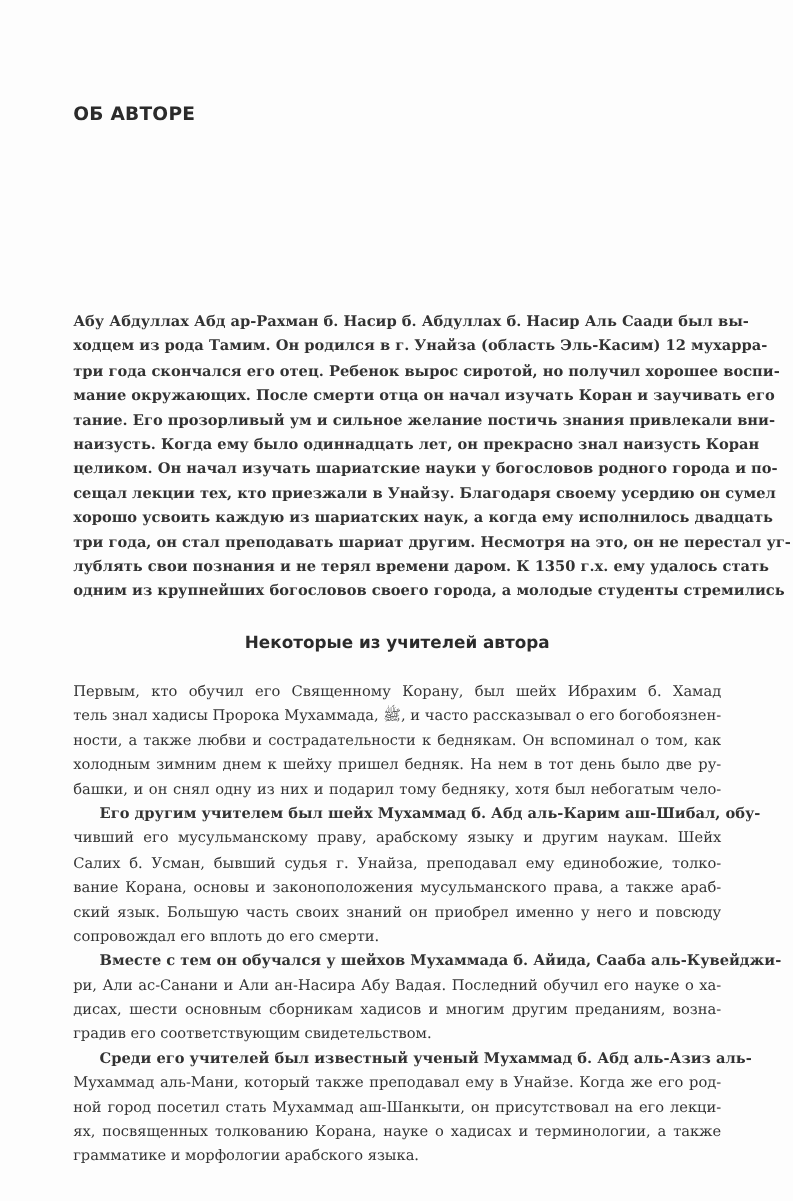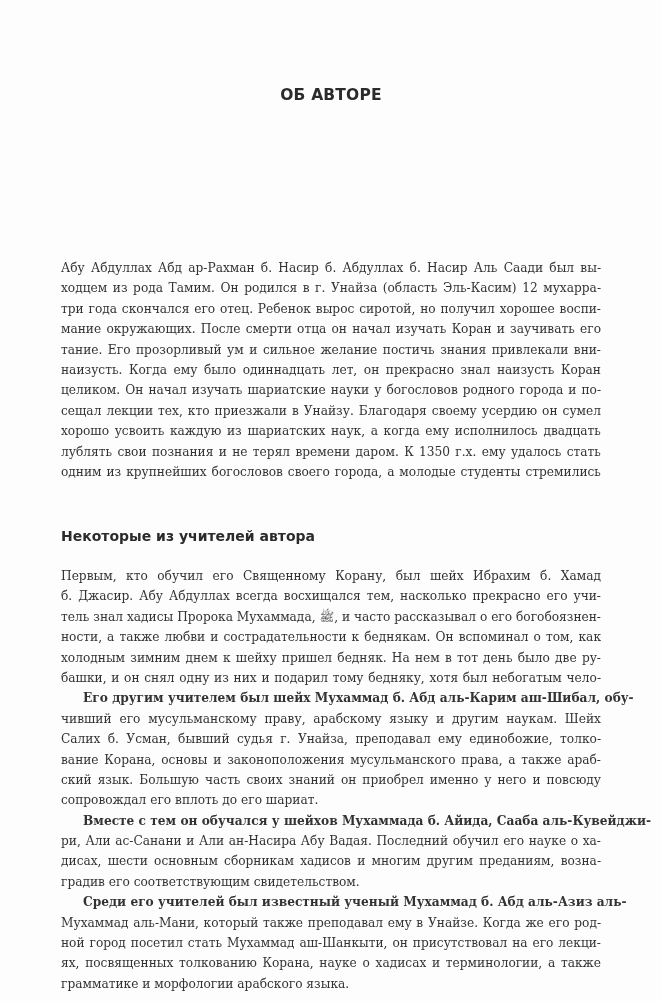--- a/index.html
+++ b/index.html
@@ -2,31 +2,31 @@
 <html><head>
 <meta charset="utf-8">
 <style>
   html, body { margin: 0; padding: 0; }
   body {
     width: 661px; height: 1001px; background: #fdfdfd; position: relative; overflow: hidden;
     color: #2e2e2e;
   }
   .page { position: absolute; left: 61px; top: 0; width: 540px; }
   .title {
-    position: absolute; top: 86px; left: 0; width: 540px; text-align: center;
+    position: absolute; top: 86px; left: 0; width: 540px; 
     font-family: "DejaVu Sans", sans-serif; font-weight: bold; font-size: 15.5px; color: #2b2b2b;
     letter-spacing: 0.2px;
   }
   .body {
     font-family: "DejaVu Serif", serif; font-size: 12.2px; line-height: 20.4px;
     color: #333;
   }
-  .section1 { position: absolute; top: 258px; left: 0; width: 540px; }
+  .section1 { position: absolute; top: 258px; left: 0; width: 540px; font-weight: bold; }
   .subtitle {
-    position: absolute; top: 528px; left: 0; width: 540px; text-align: left;
+    position: absolute; top: 528px; left: 0; width: 540px; text-align: center;
     font-family: "DejaVu Sans", sans-serif; font-weight: bold; font-size: 14px; color: #2b2b2b;
   }
   .section2 { position: absolute; top: 566px; left: 0; width: 540px; }
   .line { display: block; white-space: nowrap; text-align: justify; text-align-last: justify; height: 20.4px; }
   .line.last { text-align-last: left; }
   .line.indent { padding-left: 22px; font-weight: bold; }
 </style>
 </head>
 <body>
 
@@ -36,39 +36,39 @@
   <div class="section1 body">
     <span class="line">Абу Абдуллах Абд ар-Рахман б. Насир б. Абдуллах б. Насир Аль Саади был вы-</span>
     <span class="line">ходцем из рода Тамим. Он родился в г. Унайза (область Эль-Касим) 12 мухарра-</span>
     <span class="line">три года скончался его отец. Ребенок вырос сиротой, но получил хорошее воспи-</span>
     <span class="line">мание окружающих. После смерти отца он начал изучать Коран и заучивать его</span>
     <span class="line">тание. Его прозорливый ум и сильное желание постичь знания привлекали вни-</span>
     <span class="line">наизусть. Когда ему было одиннадцать лет, он прекрасно знал наизусть Коран</span>
     <span class="line">целиком. Он начал изучать шариатские науки у богословов родного города и по-</span>
     <span class="line">сещал лекции тех, кто приезжали в Унайзу. Благодаря своему усердию он сумел</span>
     <span class="line">хорошо усвоить каждую из шариатских наук, а когда ему исполнилось двадцать</span>
+    <span class="line">три года, он стал преподавать шариат другим. Несмотря на это, он не перестал уг-</span>
     <span class="line">лублять свои познания и не терял времени даром. К 1350 г.х. ему удалось стать</span>
     <span class="line">одним из крупнейших богословов своего города, а молодые студенты стремились</span>
   </div>
 
   <div class="subtitle">Некоторые из учителей автора</div>
 
   <div class="section2 body">
     <span class="line">Первым, кто обучил его Священному Корану, был шейх Ибрахим б. Хамад</span>
-    <span class="line">б. Джасир. Абу Абдуллах всегда восхищался тем, насколько прекрасно его учи-</span>
     <span class="line">тель знал хадисы Пророка Мухаммада, ﷺ, и часто рассказывал о его богобоязнен-</span>
     <span class="line">ности, а также любви и сострадательности к беднякам. Он вспоминал о том, как</span>
     <span class="line">холодным зимним днем к шейху пришел бедняк. На нем в тот день было две ру-</span>
     <span class="line">башки, и он снял одну из них и подарил тому бедняку, хотя был небогатым чело-</span>
     <span class="line indent">Его другим учителем был шейх Мухаммад б. Абд аль-Карим аш-Шибал, обу-</span>
     <span class="line">чивший его мусульманскому праву, арабскому языку и другим наукам. Шейх</span>
     <span class="line">Салих б. Усман, бывший судья г. Унайза, преподавал ему единобожие, толко-</span>
     <span class="line">вание Корана, основы и законоположения мусульманского права, а также араб-</span>
     <span class="line">ский язык. Большую часть своих знаний он приобрел именно у него и повсюду</span>
-    <span class="line last">сопровождал его вплоть до его шариат.</span>
+    <span class="line last">сопровождал его вплоть до его смерти.</span>
     <span class="line indent">Вместе с тем он обучался у шейхов Мухаммада б. Айида, Сааба аль-Кувейджи-</span>
     <span class="line">ри, Али ас-Санани и Али ан-Насира Абу Вадая. Последний обучил его науке о ха-</span>
     <span class="line">дисах, шести основным сборникам хадисов и многим другим преданиям, возна-</span>
     <span class="line last">градив его соответствующим свидетельством.</span>
     <span class="line indent">Среди его учителей был известный ученый Мухаммад б. Абд аль-Азиз аль-</span>
     <span class="line">Мухаммад аль-Мани, который также преподавал ему в Унайзе. Когда же его род-</span>
     <span class="line">ной город посетил стать Мухаммад аш-Шанкыти, он присутствовал на его лекци-</span>
     <span class="line">ях, посвященных толкованию Корана, науке о хадисах и терминологии, а также</span>
     <span class="line last">грамматике и морфологии арабского языка.</span>
   </div>

